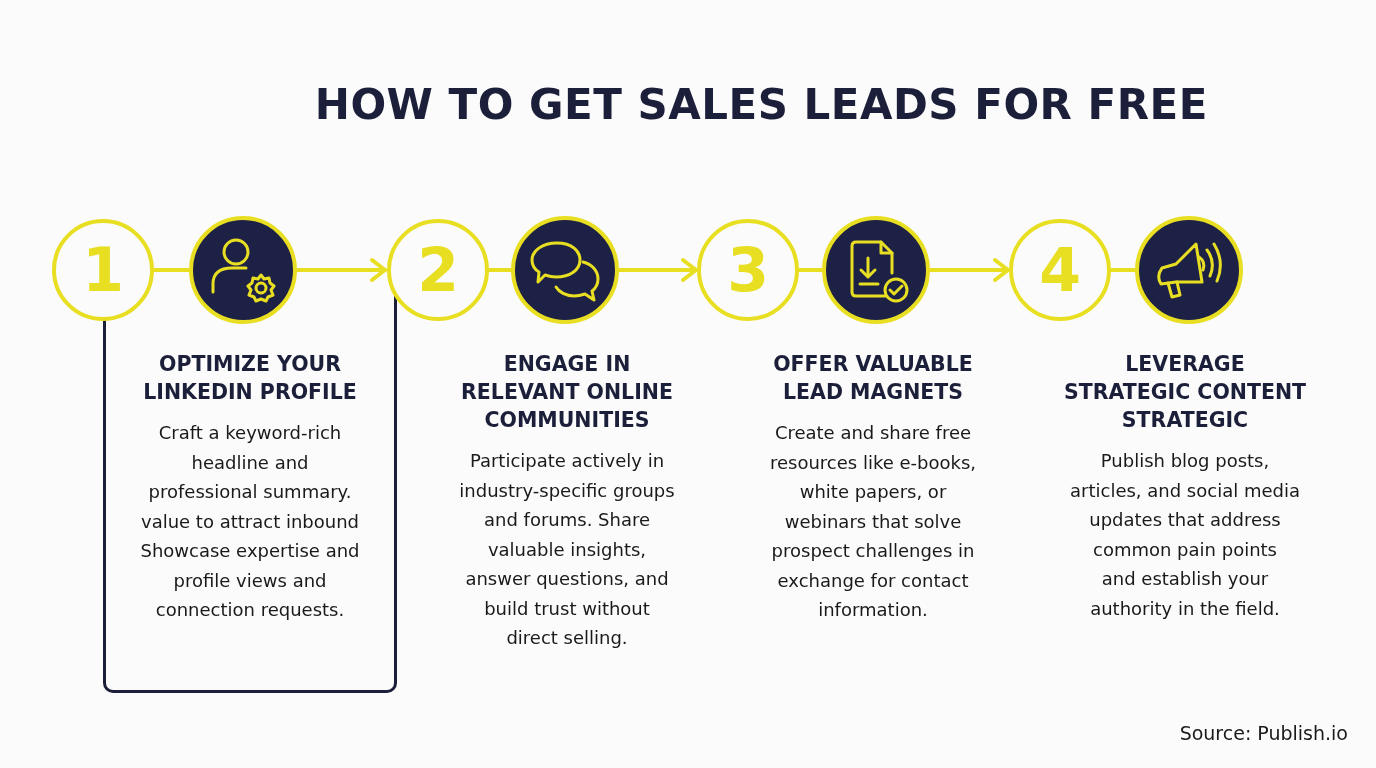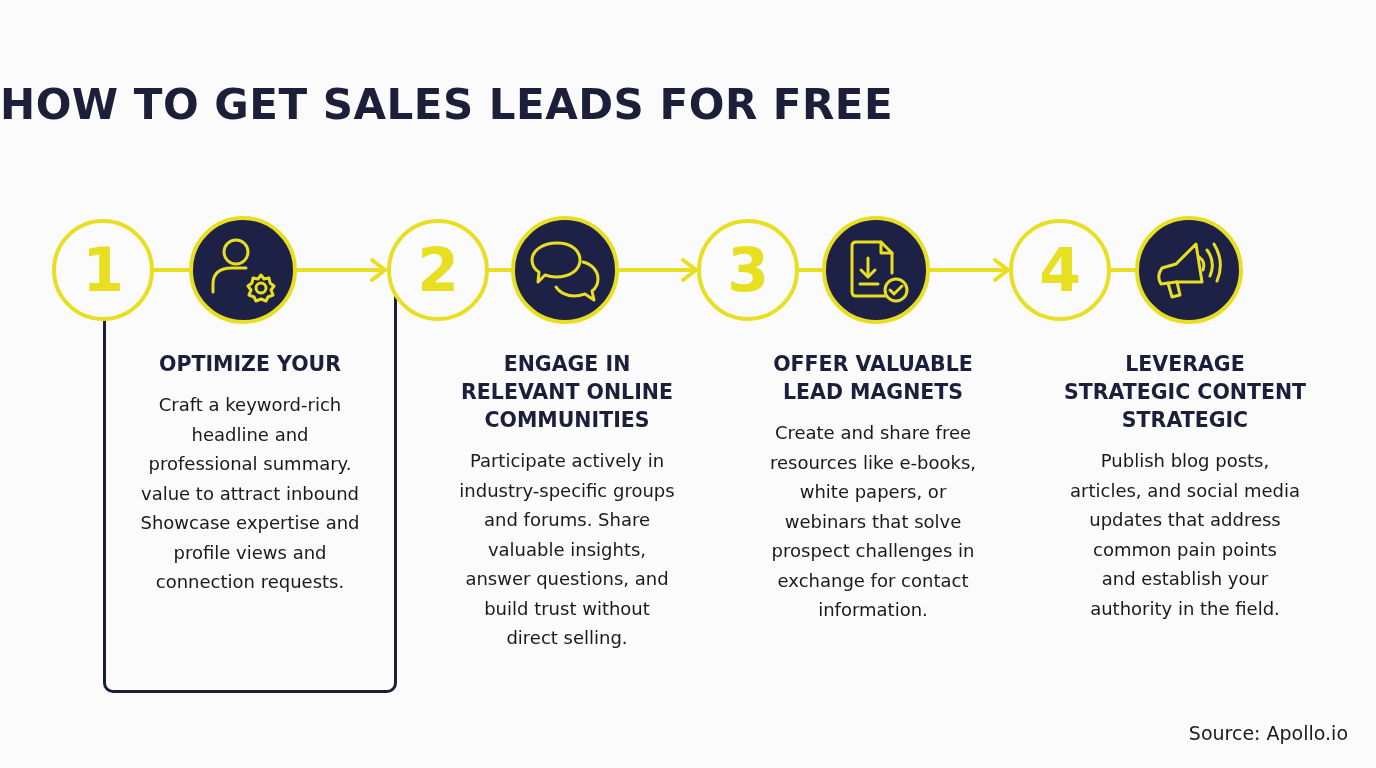--- a/index.html
+++ b/index.html
@@ -1,19 +1,19 @@
 <!DOCTYPE html>
 <html><head>
 <meta charset="utf-8">
 <style>
   * { box-sizing: border-box; margin: 0; padding: 0; }
   html, body { width: 1376px; height: 768px; background: #fbfbfb; overflow: hidden; }
   body { position: relative; font-family: "DejaVu Sans", "Liberation Sans", sans-serif; color: #1c1f3a; }
   .title {
-    position: absolute; left: 0; top: 80px; width: 1208px; text-align: left;
+    position: absolute; left: 0; top: 80px; width: 1208px; text-align: right;
     font-family: "DejaVu Sans", sans-serif; font-weight: bold; font-size: 42px;
     letter-spacing: 0.5px; color: #1c1f3a;
   }
   svg.flow { position: absolute; left: 0; top: 0; }
   .selbox {
     position: absolute; left: 103px; top: 270px; width: 294px; height: 423px;
     border: 3px solid #1c1f3a; border-top: none; border-radius: 0 0 10px 10px;
   }
   .selbox::before {
     content: ""; position: absolute; left: -3px; top: 0; width: 3px; height: 1px;
@@ -105,20 +105,21 @@
 </svg>
 
 <div class="num" style="left:53px; top:220px;">1</div>
 <div class="num" style="left:388px; top:220px;">2</div>
 <div class="num" style="left:698px; top:220px;">3</div>
 <div class="num" style="left:1010px; top:220px;">4</div>
 
 <div class="step" style="left:105px;text-align:center;">
   <h2>
     <div>OPTIMIZE YOUR</div>
+    <div>LINKEDIN PROFILE</div>
   </h2>
   <p>
     <span style="display:block">Craft a keyword-rich</span>
     <span style="display:block">headline and</span>
     <span style="display:block">professional summary.</span>
     <span style="display:block">value to attract inbound</span>
     <span style="display:block">Showcase expertise and</span>
     <span style="display:block">profile views and</span>
     <span style="display:block">connection requests.</span>
   </p>
@@ -166,13 +167,13 @@
   <p>
     <span style="display:block">Publish blog posts,</span>
     <span style="display:block">articles, and social media</span>
     <span style="display:block">updates that address</span>
     <span style="display:block">common pain points</span>
     <span style="display:block">and establish your</span>
     <span style="display:block">authority in the field.</span>
   </p>
 </div>
 
-<div class="source">Source: Apollo.io</div>
+<div class="source">Source: Publish.io</div>
 
 </body></html>

